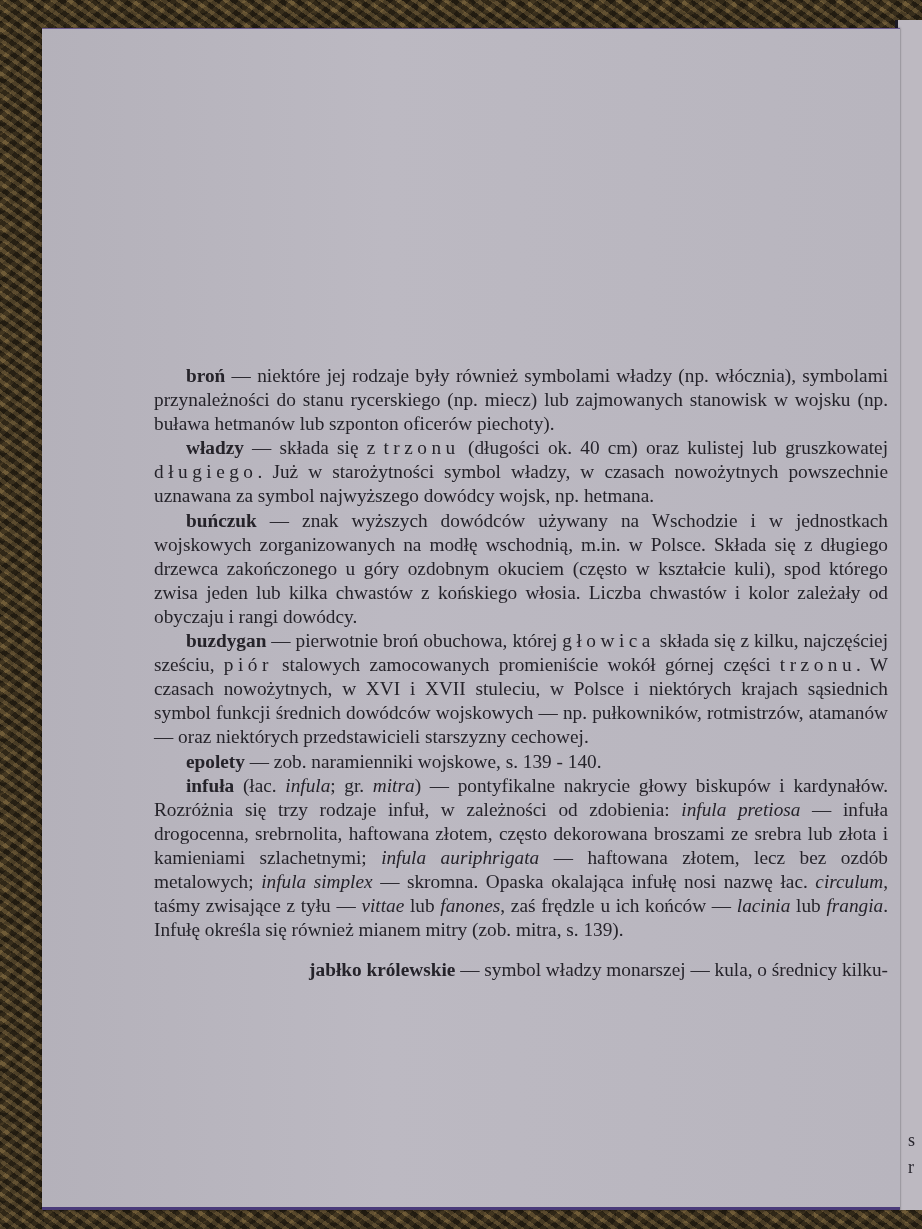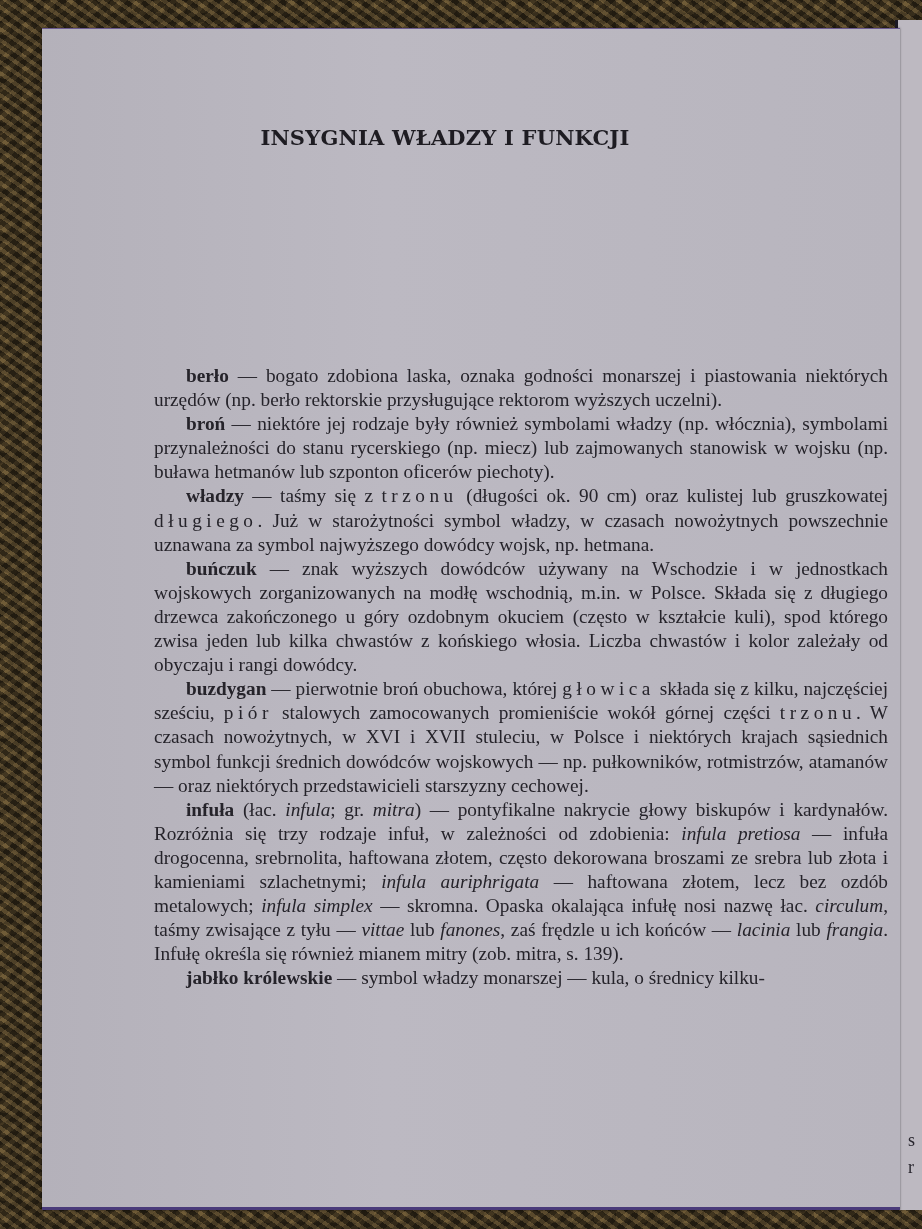--- a/index.html
+++ b/index.html
@@ -62,47 +62,46 @@
 <div class="back-page">
   <span class="frag" style="top:1110px">s</span>
   <span class="frag" style="top:1137px">r</span>
 </div>
 
 <div class="page">
   <div class="bleed">
     &nbsp;<br>&nbsp;<br>&nbsp;<br>&nbsp;<br>&nbsp;<br>&nbsp;<br>&nbsp;<br>&nbsp;<br>&nbsp;<br>&nbsp;<br>&nbsp;<br>&nbsp;
   </div>
 
-  <h1 class="title">INSYGNIA WŁADZY I FUNKCJI</h1>
 
   <div class="body">
 
-    <p class="entry">
-      <span class="term">berło</span><span> — </span><span>bogato zdobiona laska, oznaka godności monarszej i piastowania niektórych urzędów (np. berło rektorskie przysługujące rektorom wyższych uczelni).</span>
-    </p>
 
     <p class="entry">
       <span class="term">broń</span><span> — </span><span>niektóre jej rodzaje były również symbolami władzy (np. włócznia), symbolami przynależności do stanu rycerskiego (np. miecz) lub zajmowanych stanowisk w wojsku (np. buława hetmanów lub szponton oficerów piechoty).</span>
     </p>
 
     <p class="entry">
-      <span class="term">władzy</span><span> — </span><span>taśmy się z </span><span class="sp">trzonu</span><span> (długości ok. 90 cm) oraz kulistej lub gruszkowatej </span><span class="sp">długiego</span><span>. Już w starożytności symbol władzy, w czasach nowożytnych powszechnie uznawana za symbol najwyższego dowódcy wojsk, np. hetmana.</span>
+      <span class="term">władzy</span><span> — </span><span>składa się z </span><span class="sp">trzonu</span><span> (długości ok. 40 cm) oraz kulistej lub gruszkowatej </span><span class="sp">długiego</span><span>. Już w starożytności symbol władzy, w czasach nowożytnych powszechnie uznawana za symbol najwyższego dowódcy wojsk, np. hetmana.</span>
     </p>
 
     <p class="entry">
       <span class="term">buńczuk</span><span> — </span><span>znak wyższych dowódców używany na Wschodzie i w jednostkach wojskowych zorganizowanych na modłę wschodnią, m.in. w Polsce. Składa się z długiego drzewca zakończonego u góry ozdobnym okuciem (często w kształcie kuli), spod którego zwisa jeden lub kilka chwastów z końskiego włosia. Liczba chwastów i kolor zależały od obyczaju i rangi dowódcy.</span>
     </p>
 
     <p class="entry">
       <span class="term">buzdygan</span><span> — </span><span>pierwotnie broń obuchowa, której </span><span class="sp">głowica</span><span> składa się z kilku, najczęściej sześciu, </span><span class="sp">piór</span><span> stalowych zamocowanych promieniście wokół górnej części </span><span class="sp">trzonu</span><span>. W czasach nowożytnych, w XVI i XVII stuleciu, w Polsce i niektórych krajach sąsiednich symbol funkcji średnich dowódców wojskowych — np. pułkowników, rotmistrzów, atamanów — oraz niektórych przedstawicieli starszyzny cechowej.</span>
     </p>
 
+    <p class="entry">
+      <span class="term">epolety</span><span> — </span><span>zob. naramienniki wojskowe, s. 139 - 140.</span>
+    </p>
 
     <p class="entry">
       <span class="term">infuła</span><span> (łac. </span><em>infula</em><span>; gr. </span><em>mitra</em><span>)</span><span> — </span><span>pontyfikalne nakrycie głowy biskupów i kardynałów. Rozróżnia się trzy rodzaje infuł, w zależności od zdobienia: </span><em>infula pretiosa</em><span> — infuła drogocenna, srebrnolita, haftowana złotem, często dekorowana broszami ze srebra lub złota i kamieniami szlachetnymi; </span><em>infula auriphrigata</em><span> — haftowana złotem, lecz bez ozdób metalowych; </span><em>infula simplex</em><span> — skromna. Opaska okalająca infułę nosi nazwę łac. </span><em>circulum</em><span>, taśmy zwisające z tyłu — </span><em>vittae</em><span> lub </span><em>fanones</em><span>, zaś frędzle u ich końców — </span><em>lacinia</em><span> lub </span><em>frangia</em><span>. Infułę określa się również mianem mitry (zob. mitra, s. 139).</span>
     </p>
 
-    <p class="entry" style="text-align:left;">
+    <p class="entry" style="text-align:right;margin-top:16px;">
       <span class="term">jabłko królewskie</span><span> — </span><span>symbol władzy monarszej — kula, o średnicy kilku-</span>
     </p>
 
   </div>
 </div>
 
 </body></html>

